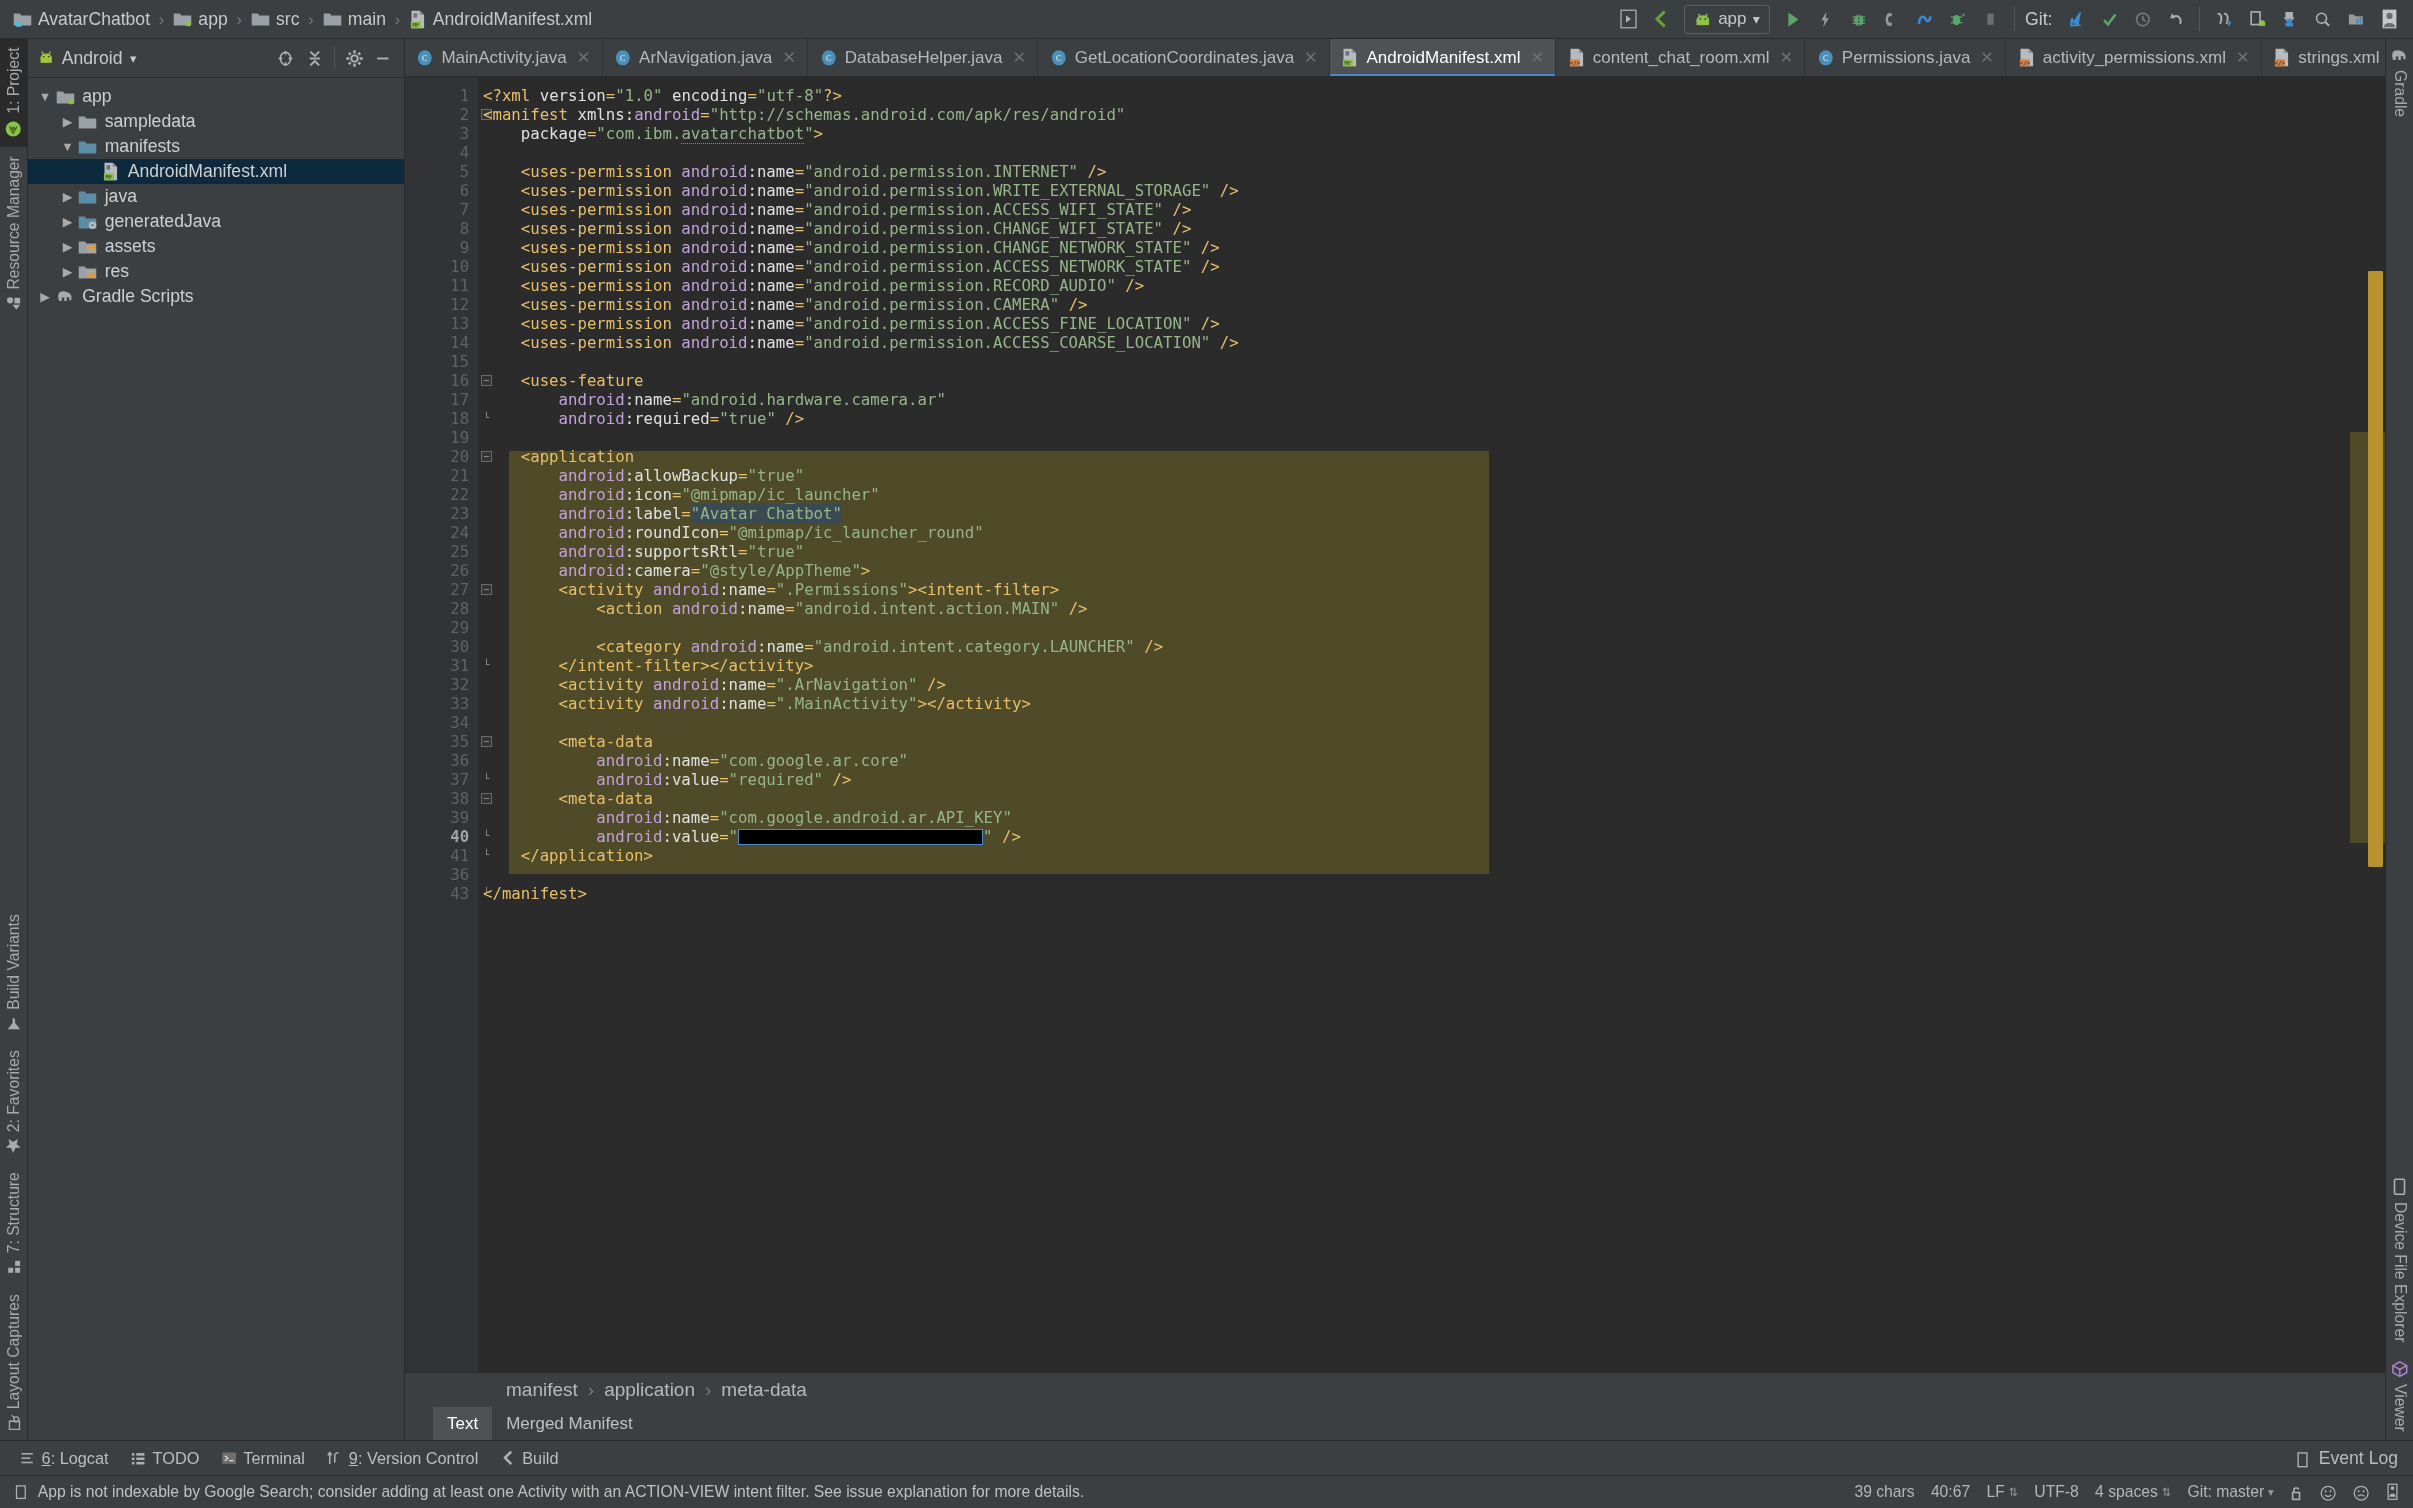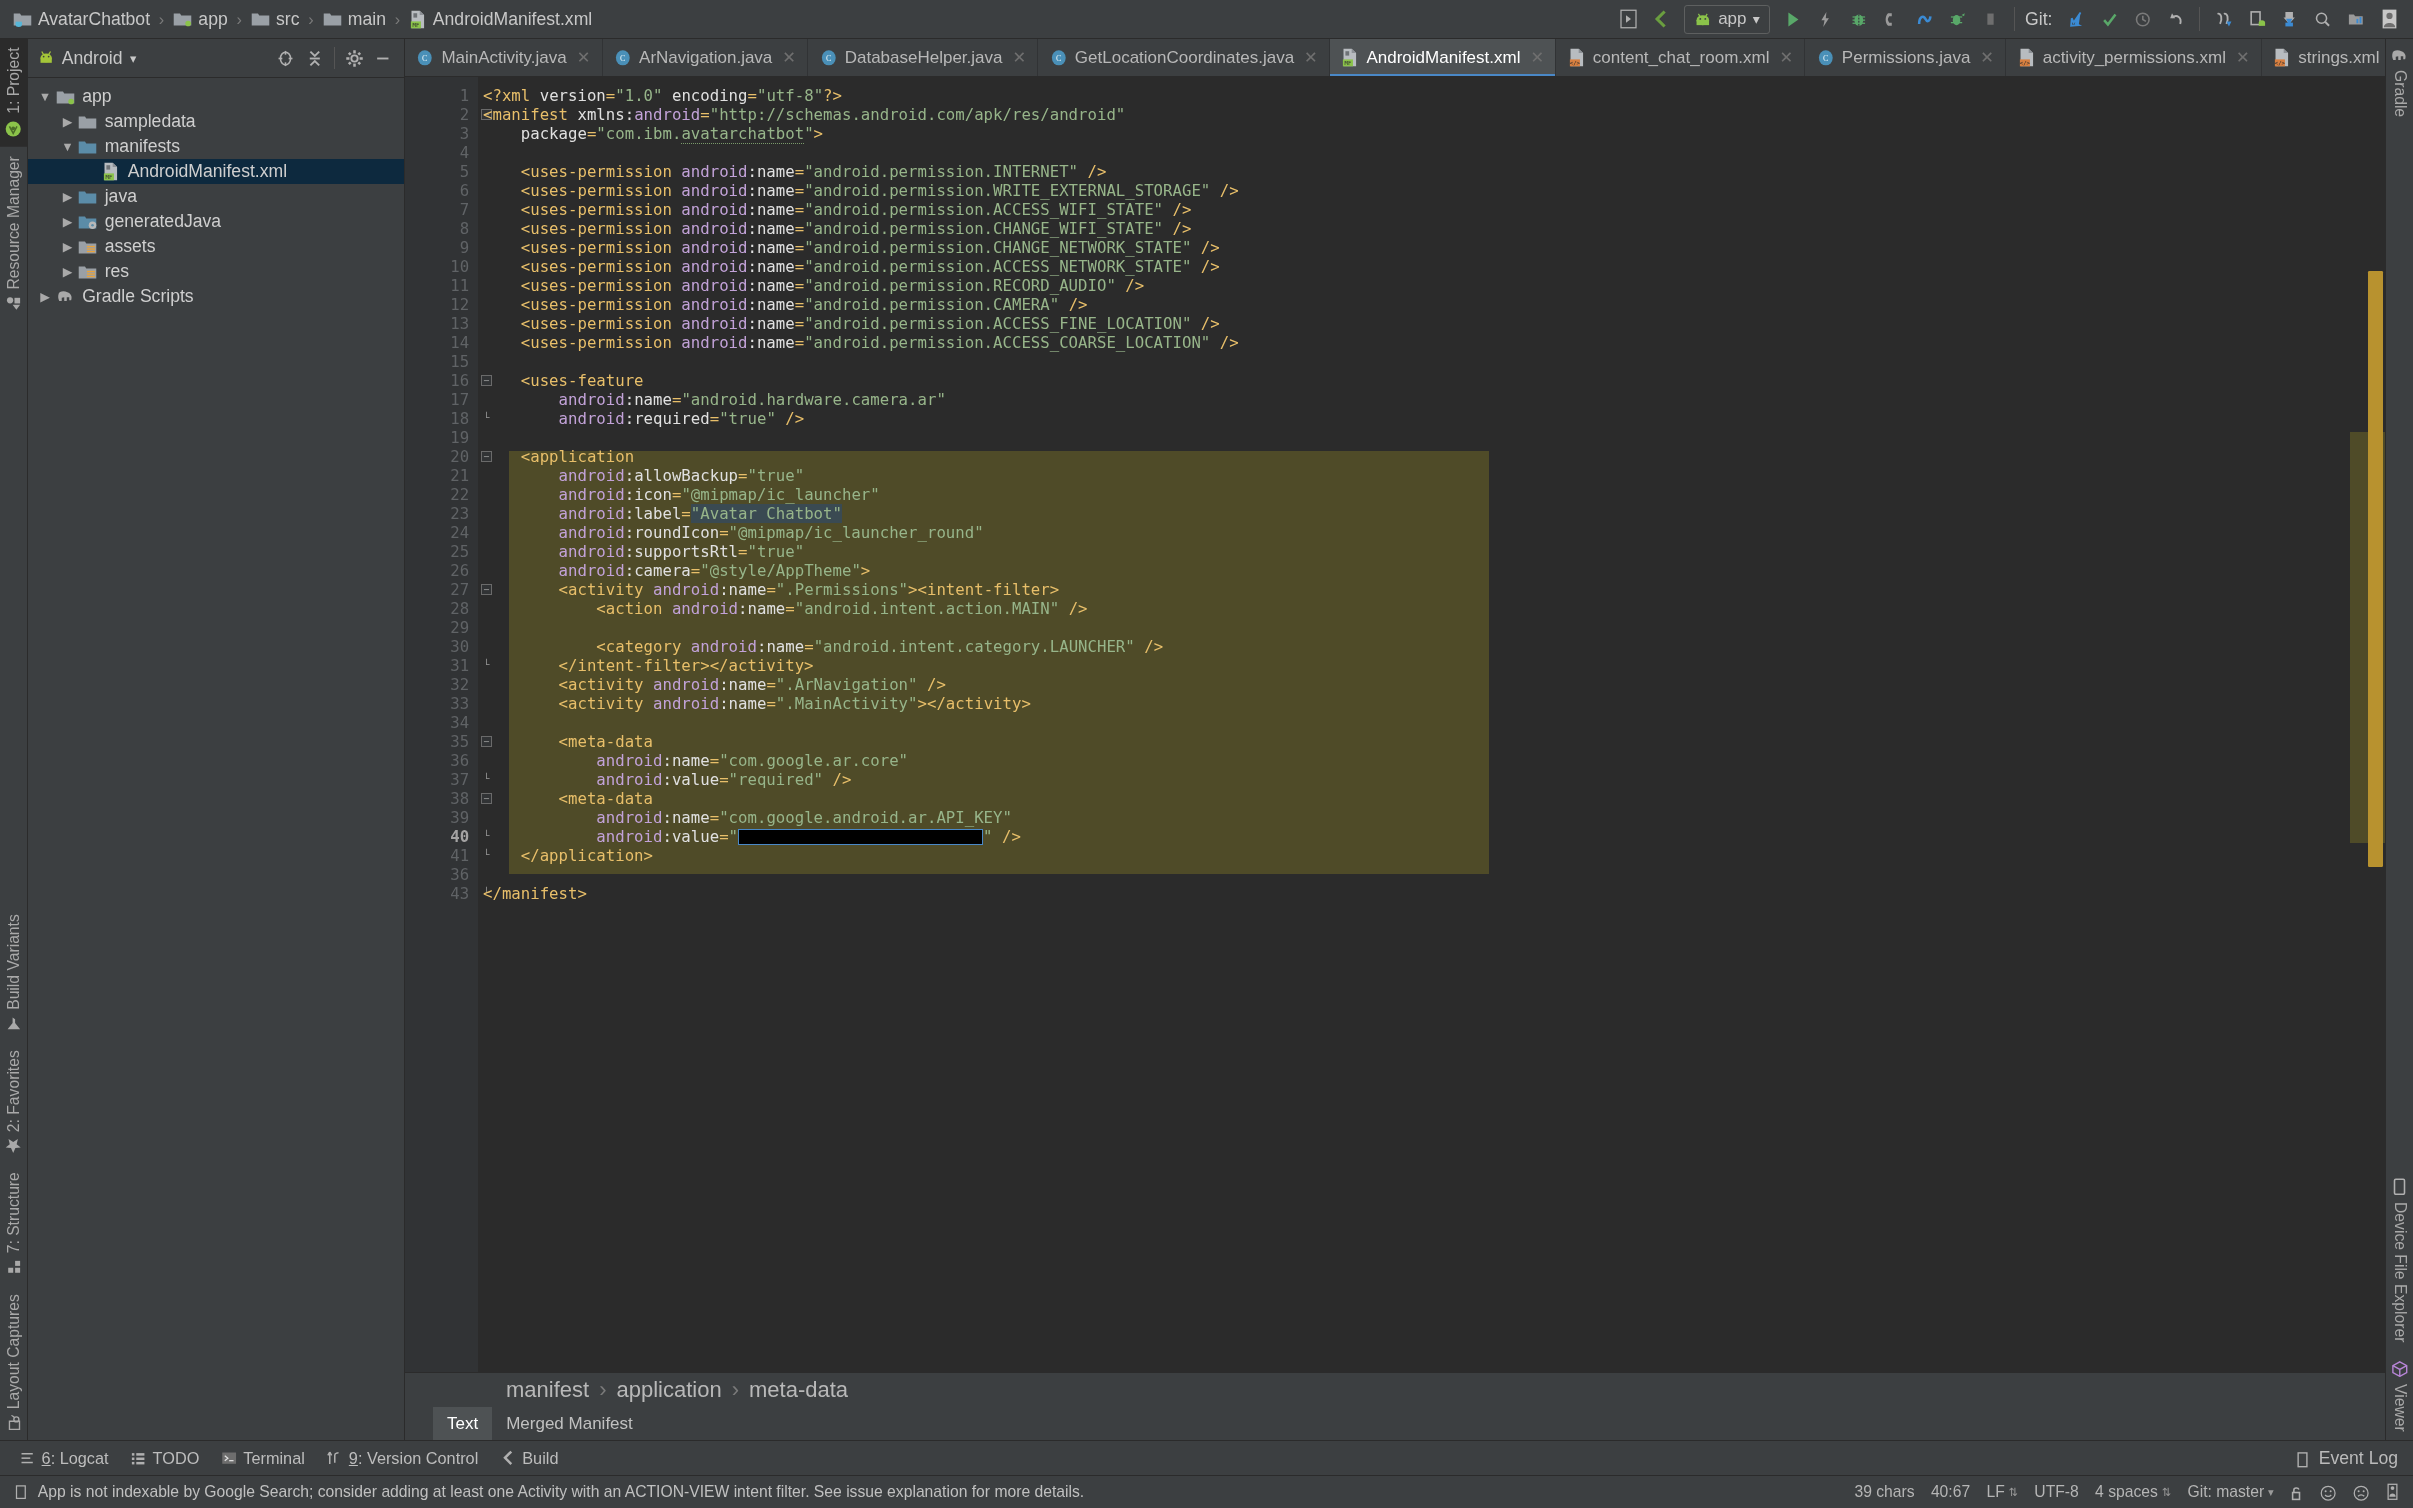--- a/index.html
+++ b/index.html
@@ -122,21 +122,21 @@
   }
 
   
   .markers { width:35px; min-width:35px; background:#2b2b2b; position:relative; }
   .marker-hl { position:absolute; left:0; right:0; background:#4f4b28; }
   .sb-thumb { position:absolute; right:2.5px; width:15px; background:#b8922f; border-radius:1.3px; }
 
   
   .bc-bottom {
     height:35px; min-height:35px; background:#3c3f41; display:flex; align-items:center;
-    padding-left:101px; font-size:22px; color:#b8b8b8; border-top:0.6px solid #2b2b2b;
+    padding-left:101px; font-size:19px; color:#b8b8b8; border-top:0.6px solid #2b2b2b;
   }
   .bc-bottom .sep { color:#7a7a7a; margin:0 10px; }
   .view-tabs {
     height:33px; min-height:33px; background:#3c3f41; display:flex; align-items:stretch; padding-left:28px;
   }
   .vt { display:flex; align-items:center; padding:0 14px; font-size:17px; color:#c0c0c0; }
   .vt.active { background:#4e5254; color:#ffffff; }
 
   
   .toolwin {

